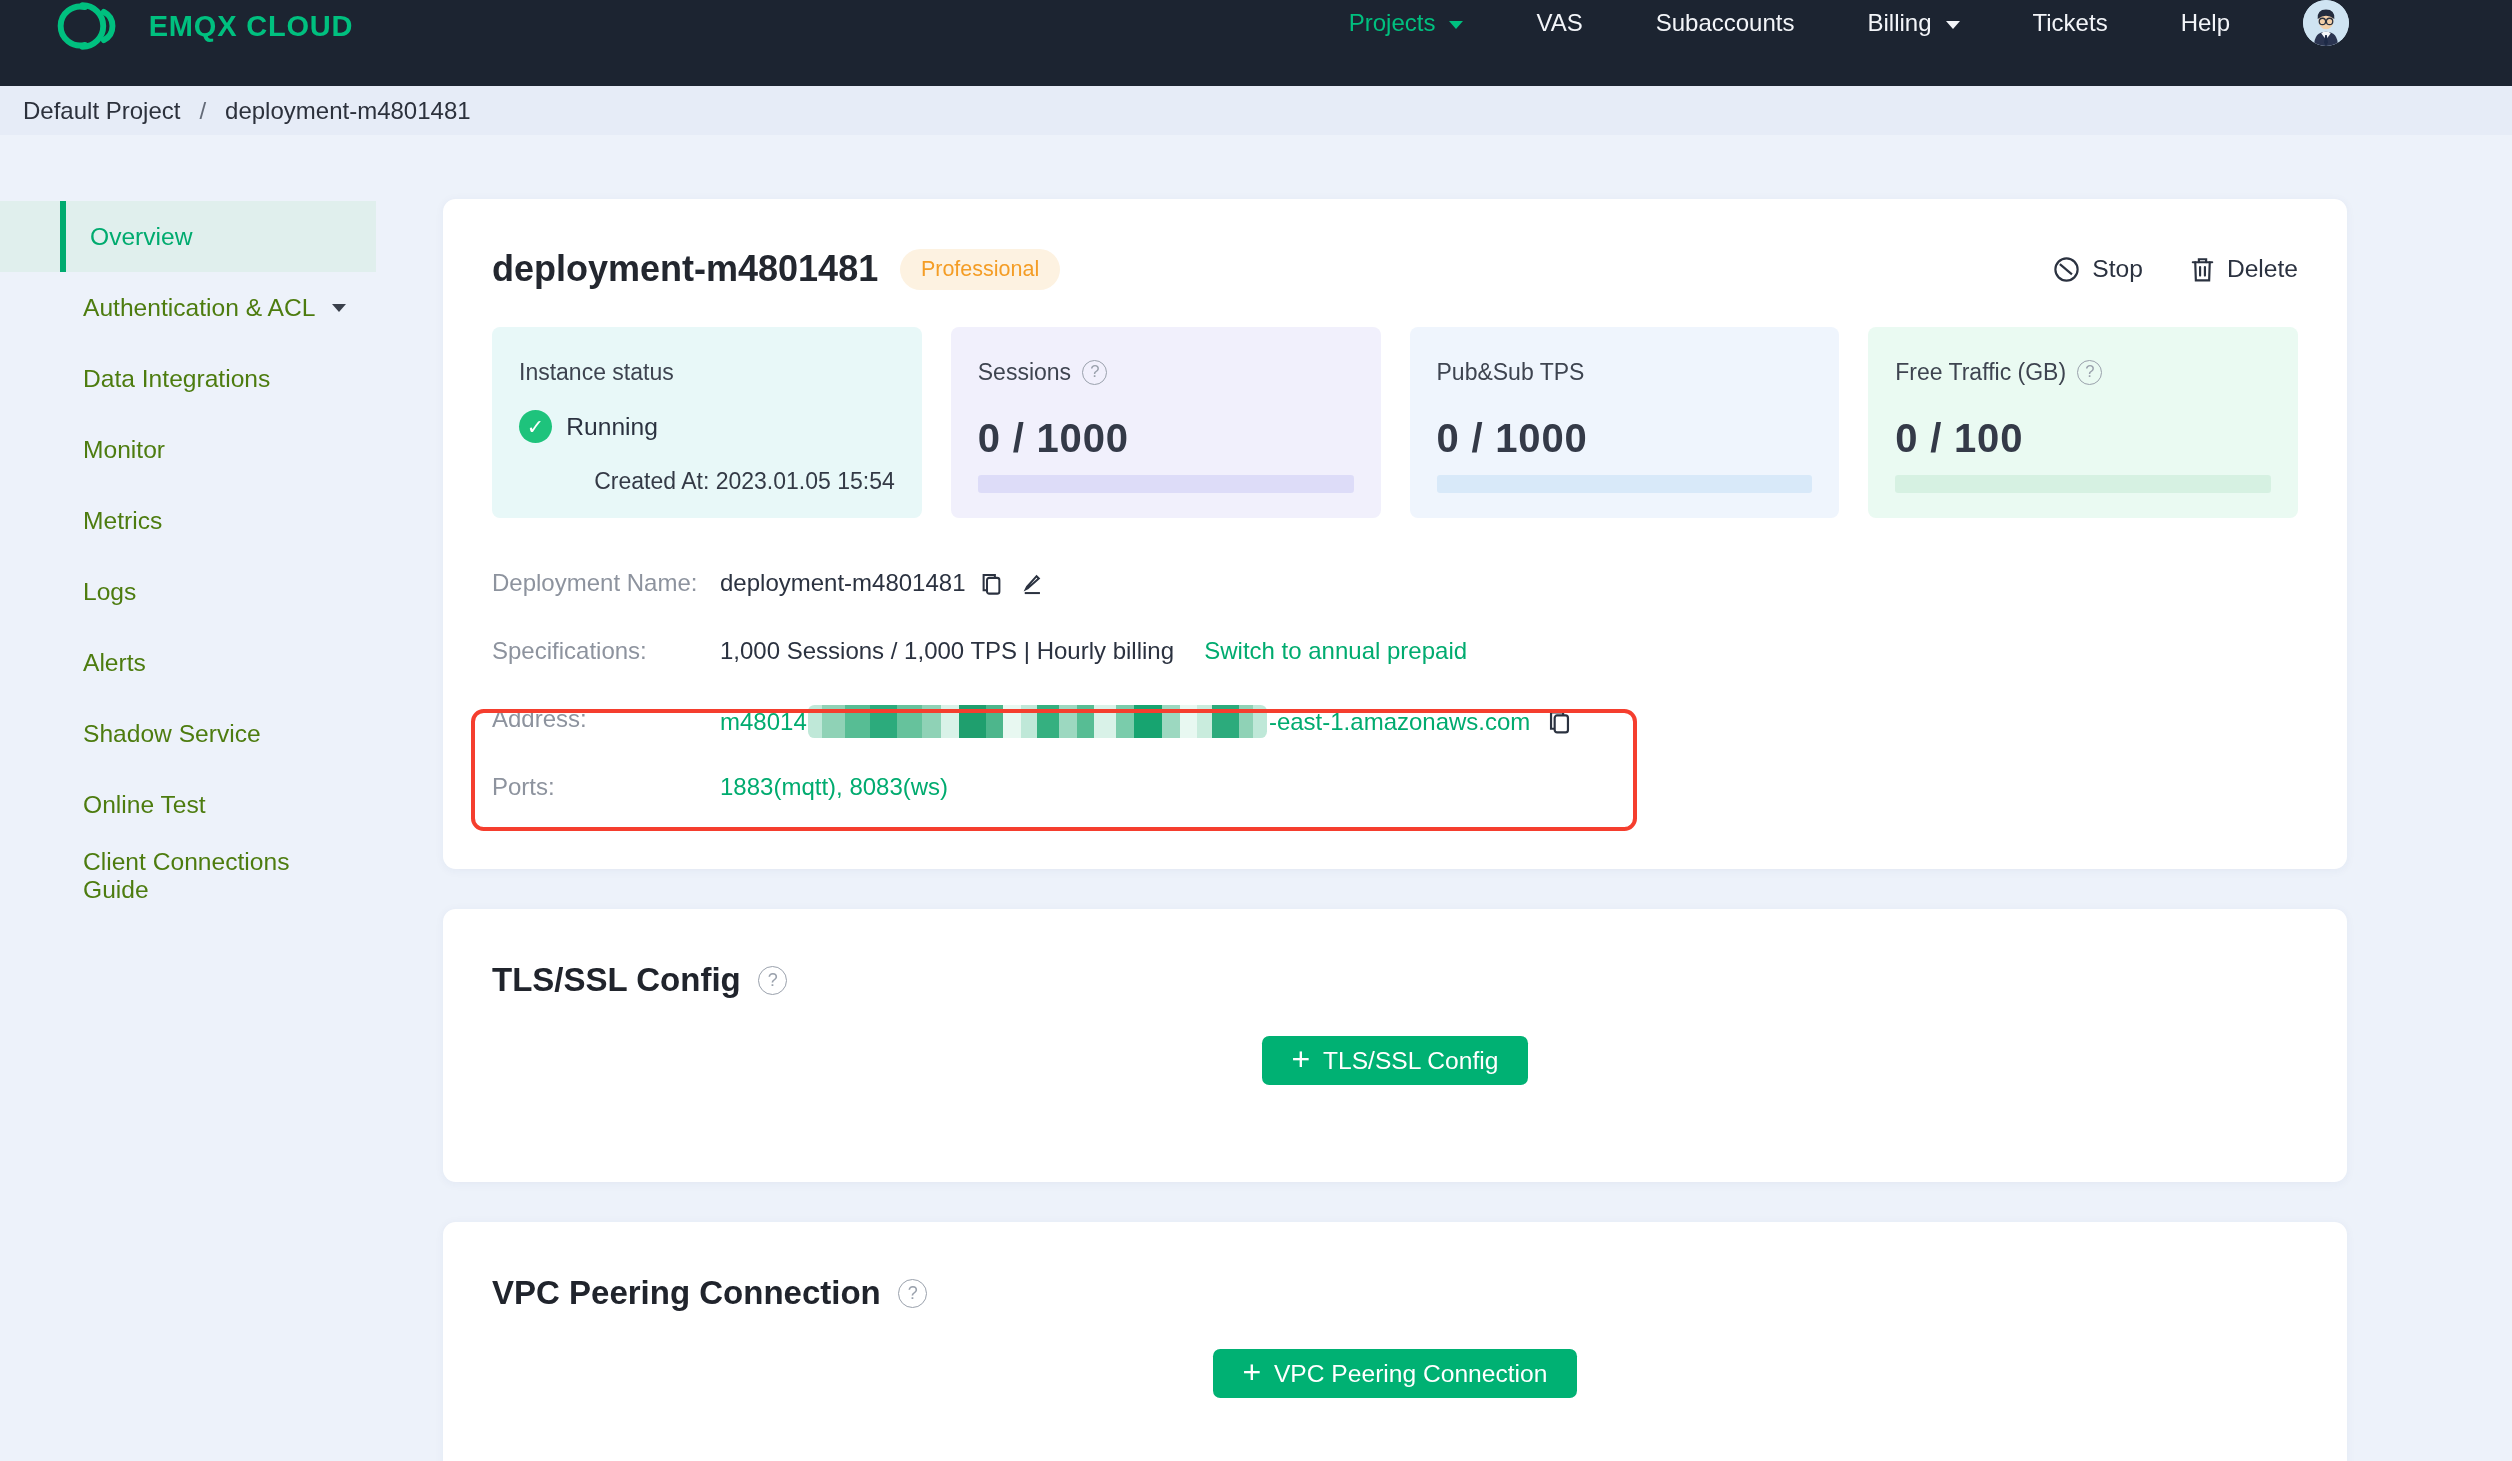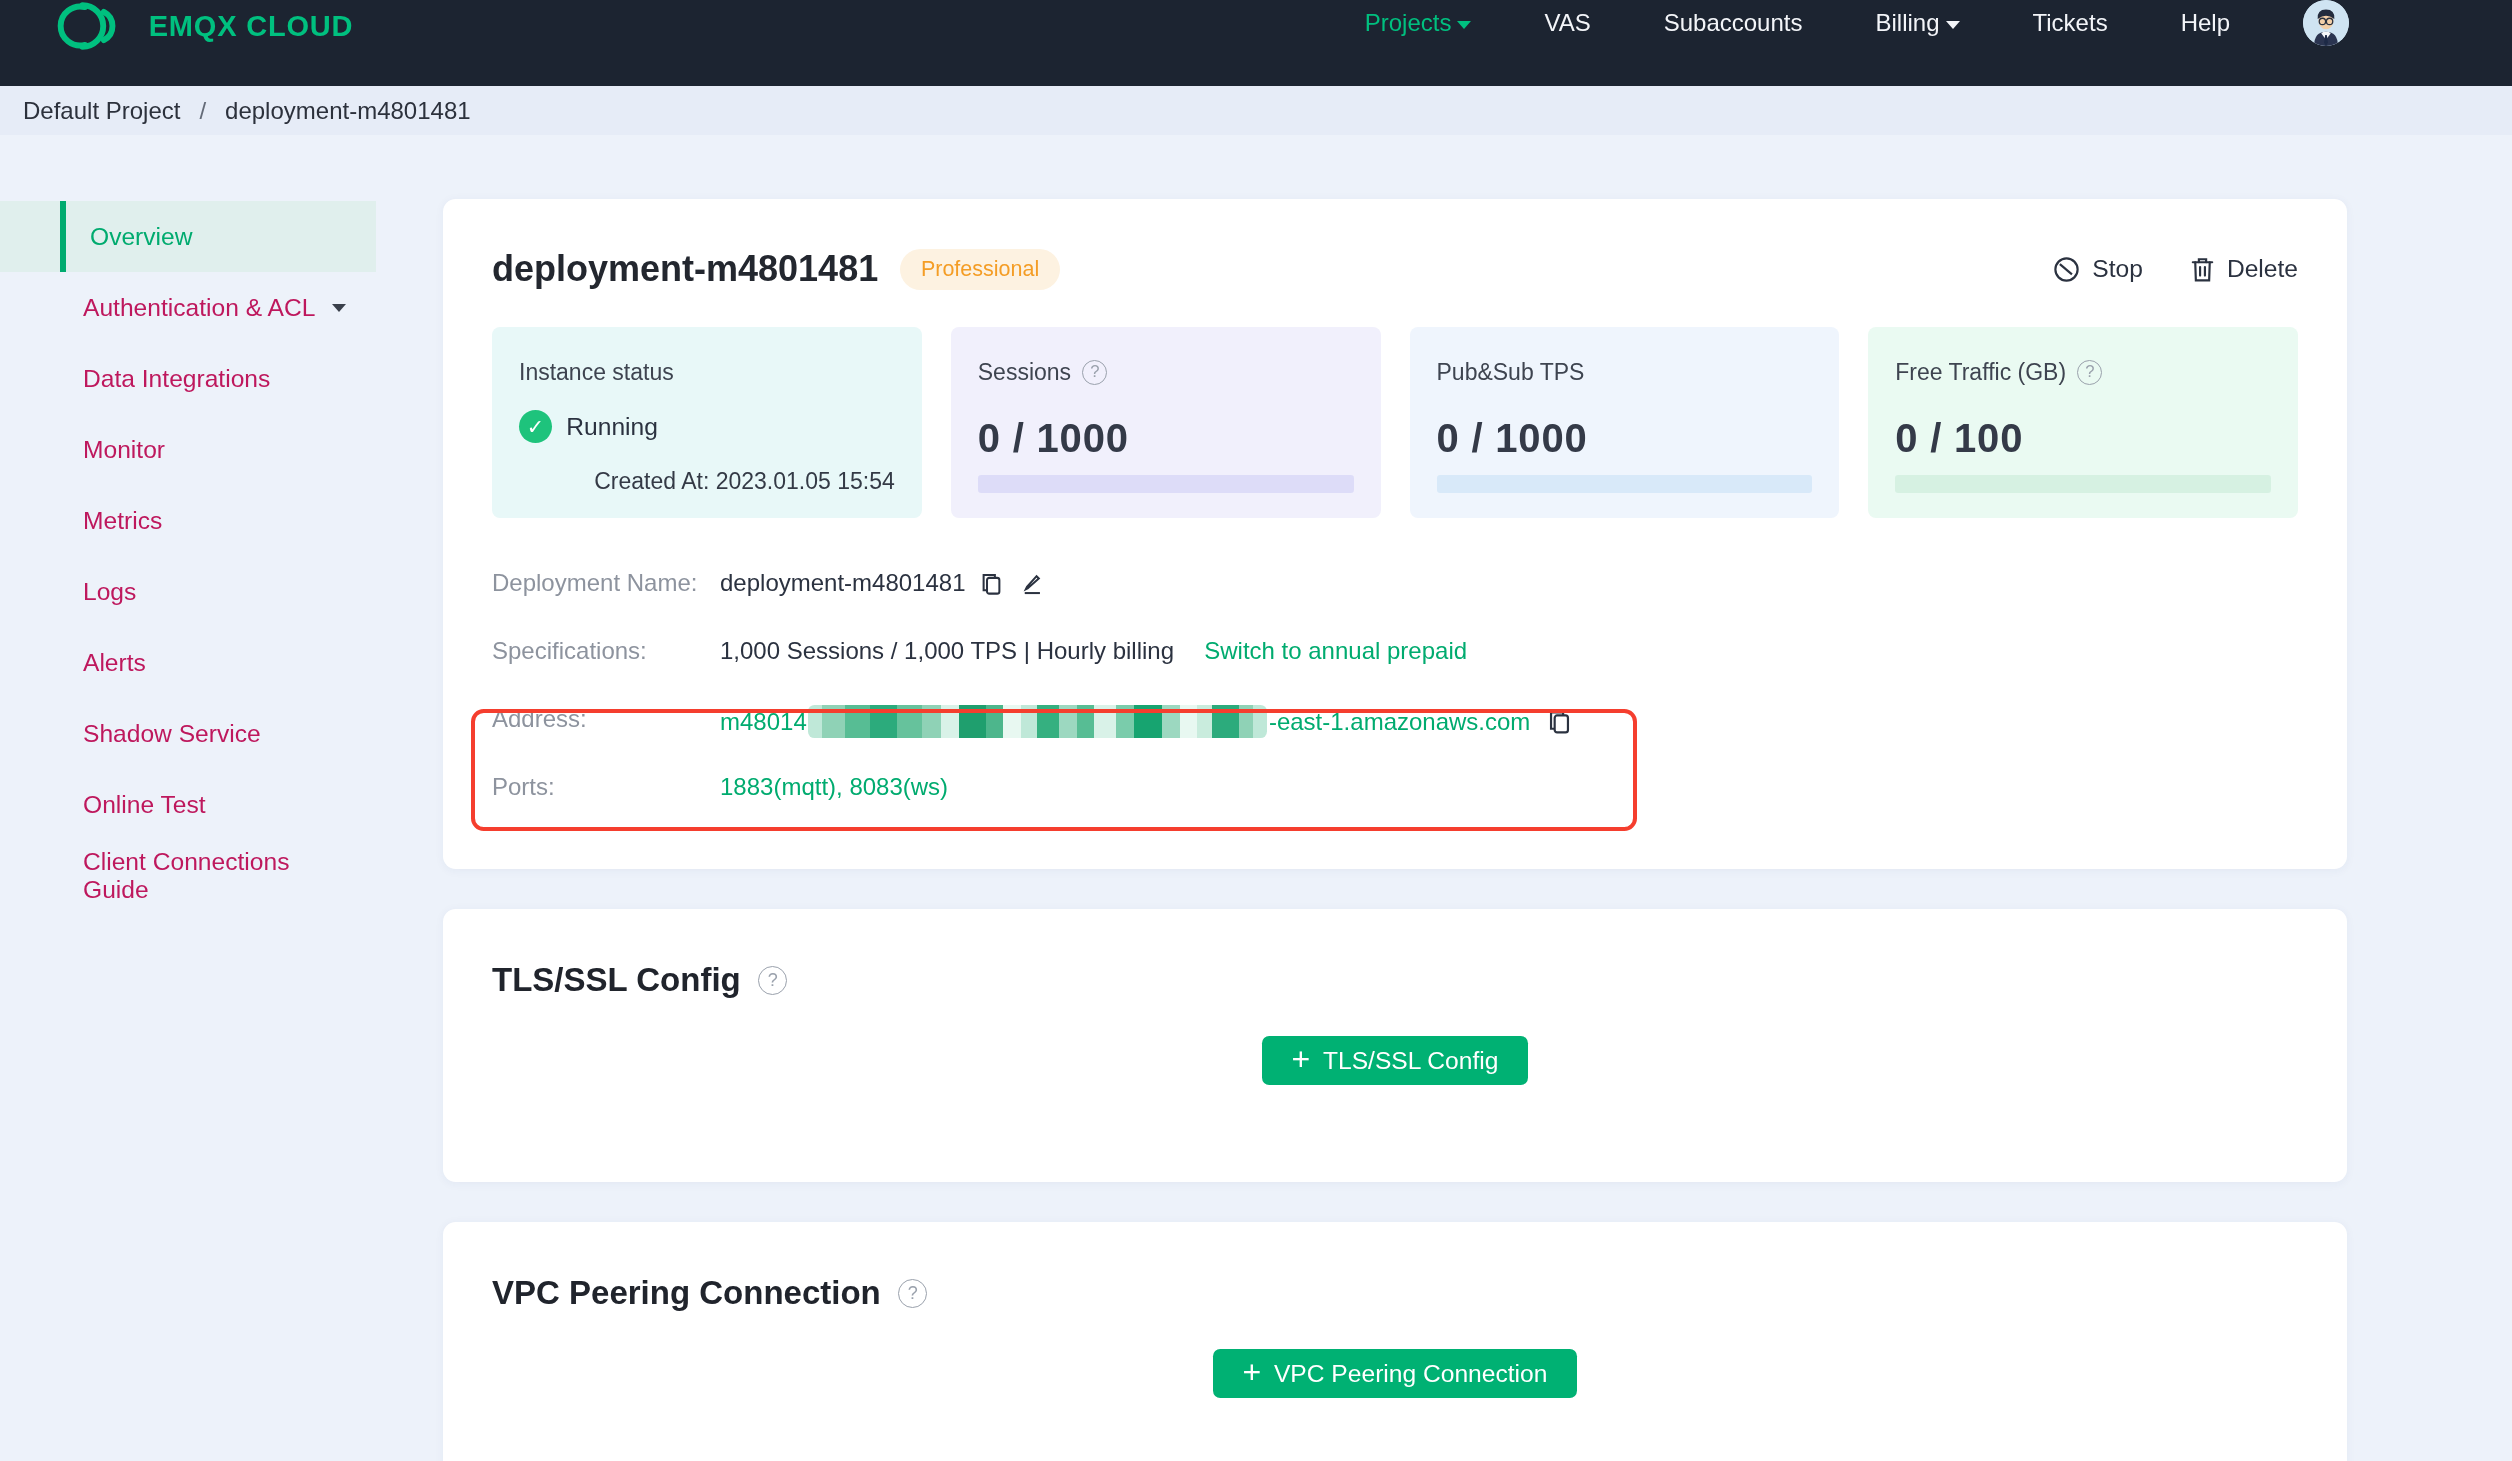--- a/index.html
+++ b/index.html
@@ -13,41 +13,41 @@
 
   
   .topnav {
     height:86px; background:#1c2431;
     display:flex; align-items:flex-start; justify-content:space-between;
     padding:0 163px 0 56px;
   }
   .brand { display:flex; align-items:center; gap:20.7px; }
   .brand-text { color:#00c07f; font-size:29px; font-weight:600; letter-spacing:0.8px; }
   .nav-items { display:flex; align-items:center; gap:73px; }
-  .nav-item { color:#f3f5f9; font-size:24px; font-weight:500; display:flex; align-items:center; gap:6px; cursor:pointer; }
+  .nav-item { color:#f3f5f9; font-size:24px; font-weight:500; display:flex; align-items:center; gap:14px; cursor:pointer; }
   .nav-item.active { color:#00c07f; }
   .caret { width:0; height:0; border-left:7.2px solid transparent; border-right:7.2px solid transparent; border-top:8.7px solid #f3f5f9; margin-top:3.2px; }
   .nav-item.active .caret { border-top-color:#00c07f; }
   .avatar { width:46px; height:46px; border-radius:50%; overflow:hidden; background:#cfe4f2; flex:0 0 auto; cursor:pointer; }
 
   
   .breadcrumb {
     height:49px; background:#e6ecf7;
     display:flex; align-items:center; gap:19px;
     padding:0 23px; font-size:24px; color:#2c313c;
   }
   .crumb-sep { color:#646b78; }
 
   
   .layout { display:flex; align-items:flex-start; }
   .sidebar { width:443px; padding-top:66px; flex:0 0 auto; }
   .side-item {
     height:71px; display:flex; align-items:center; justify-content:space-between;
     padding:0 30px 0 83px; margin-right:67px;
-    font-size:24.6px; color:#be185d; cursor:pointer; position:relative;
+    font-size:24.6px; color:#4d7c0f; cursor:pointer; position:relative;
   }
   .side-item.active { background:#e0efed; color:#00ab6f; }
   .side-item.active::before {
     content:""; position:absolute; left:60px; top:0; bottom:0; width:6.4px; background:#00ab6f;
   }
   .side-item.active { padding-left:90px; margin-left:0; }
   .side-item .side-caret { width:0; height:0; border-left:7.2px solid transparent; border-right:7.2px solid transparent; border-top:8.7px solid #3a404b; }
 
   .main { flex:1; padding-top:64px; }
   .card {

